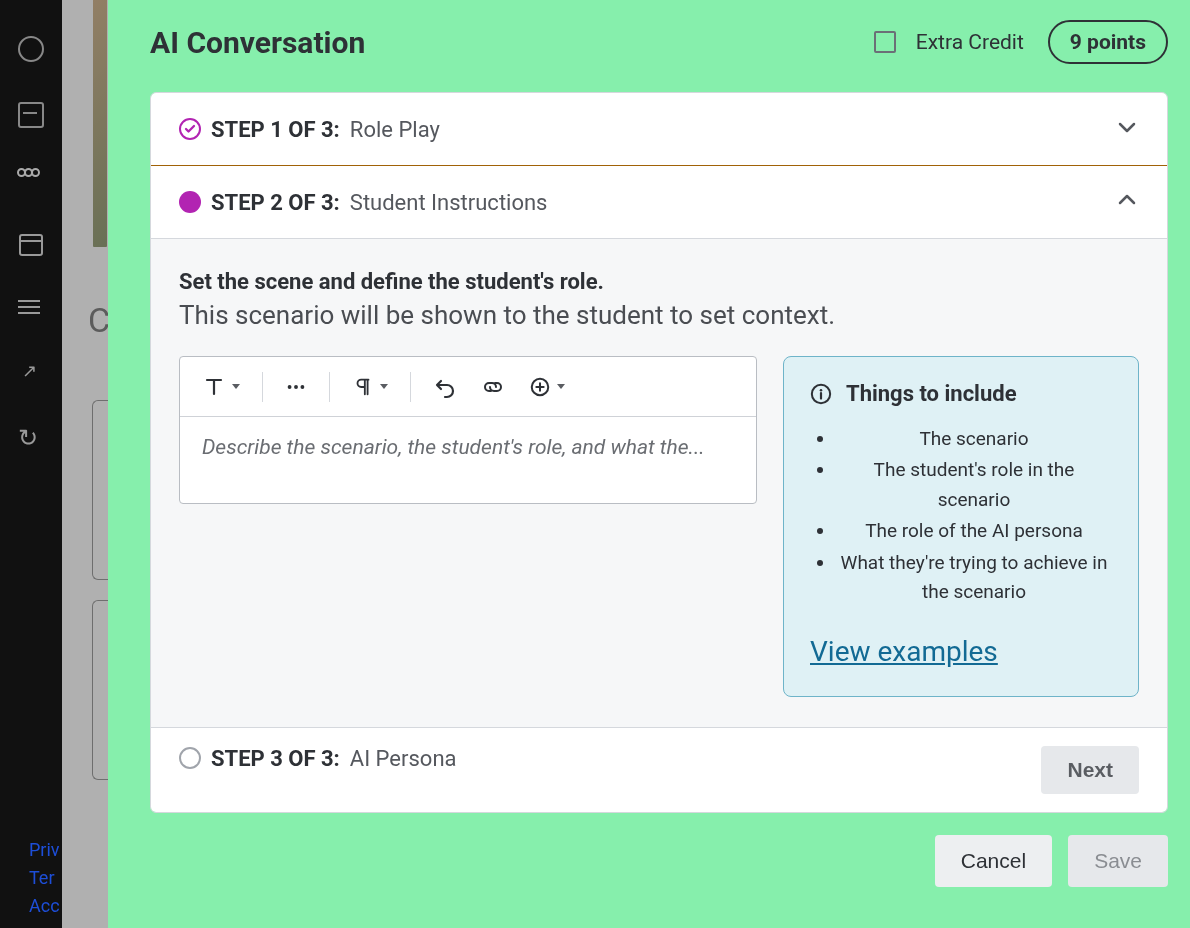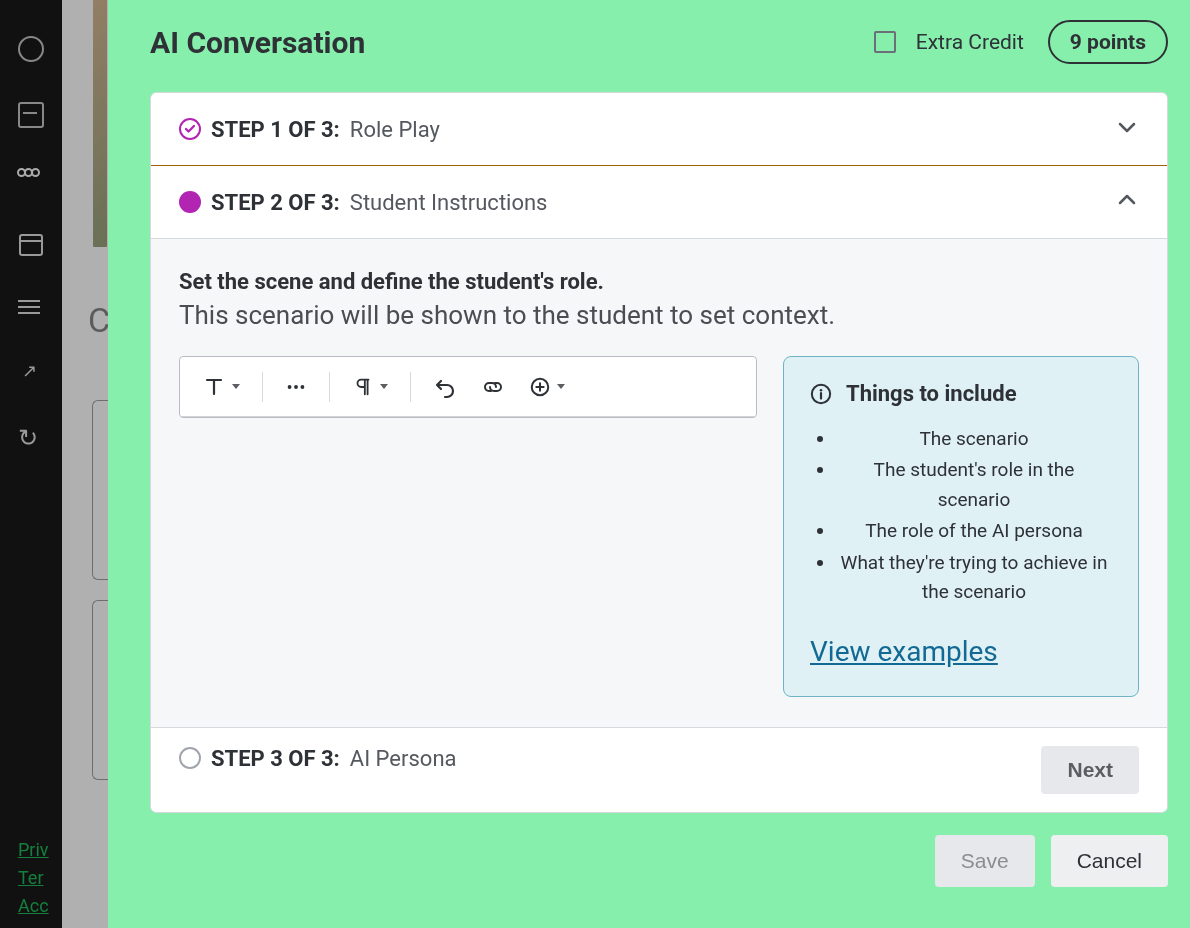--- a/index.html
+++ b/index.html
@@ -14,21 +14,21 @@
     .nav-square::after{content:"";position:absolute;left:3px;top:8px;width:14px;height:2px;background:#888;}
     .nav-peeps{display:flex;}
     .nav-peeps span{width:9px;height:9px;border:2px solid #aaa;border-radius:50%;display:block;margin:0 -1px;}
     .nav-cal{border:2px solid #999;width:24px;height:22px;border-radius:3px;position:relative;}
     .nav-cal::before{content:"";position:absolute;left:0;right:0;top:4px;height:2px;background:#999;}
     .nav-lines div{width:22px;height:2px;background:#999;margin:4px 0;}
     .nav-share{position:relative;width:22px;height:22px;}
     .nav-share::before{content:"↗";color:#999;font-size:18px;position:absolute;left:2px;top:-2px;}
     .nav-refresh::before{content:"↻";color:#999;font-size:24px;}
 
-    .bg-footer{position:absolute;left:18px;bottom:8px;color:#15803d;font-size:18px;line-height:28px;text-decoration:underline;}
+    .bg-footer{position:absolute;left:29px;bottom:8px;color:#1d4ed8;font-size:18px;line-height:28px;}
 
     .overlay{position:absolute;top:0;left:62px;right:0;bottom:0;background:rgba(80,80,80,0.45);}
     .bg-card-edge{position:absolute;left:92px;top:400px;width:16px;height:180px;border:1px solid #888;border-right:none;border-radius:6px 0 0 6px;background:#fff;}
     .bg-card-edge2{position:absolute;left:92px;top:600px;width:16px;height:180px;border:1px solid #888;border-right:none;border-radius:6px 0 0 6px;background:#fff;}
     .bg-letter{position:absolute;left:88px;top:300px;font-size:34px;color:#666;font-weight:400;}
     .bg-img{position:absolute;left:90px;top:-5px;width:20px;height:255px;background:linear-gradient(135deg,#c9a678,#7d8a5a);border-radius:0 0 4px 4px;border:3px solid #fff;}
 
     .modal{position:absolute;left:108px;top:0;right:0;bottom:0;background:#86efac;padding:20px 22px 30px 42px;overflow:auto;}
     .modal-header{display:flex;align-items:center;justify-content:space-between;margin-bottom:28px;}
     .modal-title{font-size:30px;font-weight:700;color:#2e3136;}
@@ -195,20 +195,23 @@
                     <path d="M9 12a4 4 0 004 4h3a4 4 0 000-8h-2M15 12a4 4 0 00-4-4H8a4 4 0 000 8h2" fill="none" stroke="#2e3136" stroke-width="2" stroke-linecap="round"></path>
                   </svg>
               </div>
               <div class="tb-btn">
                 <svg width="22" height="22" viewBox="0 0 24 24">
                     <circle cx="12" cy="12" r="9" fill="none" stroke="#2e3136" stroke-width="2.2"></circle>
                     <path d="M12 8v8M8 12h8" stroke="#2e3136" stroke-width="2.2" stroke-linecap="round"></path>
                   </svg>
                 <span class="tri"></span>
               </div>
+            </div>
+            <div class="editor-area">
+              <div class="placeholder">Describe the scenario, the student's role, and what the...</div>
             </div>
           </div>
 
           <div class="tips">
             <div class="tips-head">
               <svg width="22" height="22" viewBox="0 0 24 24">
                   <circle cx="12" cy="12" r="10" fill="none" stroke="#2e3136" stroke-width="2.2"></circle>
                   <circle cx="12" cy="8" r="1.4" fill="#2e3136"></circle>
                   <path d="M12 11v6" stroke="#2e3136" stroke-width="2.4" stroke-linecap="round"></path>
                 </svg>
@@ -230,17 +233,17 @@
           <span class="status status-pending"></span>
           <span class="step-label">STEP 3 OF 3:</span>
           <span class="step-title">AI Persona</span>
         </div>
         <button class="next-btn">Next</button>
       </div>
 
     </div>
 
     <div class="modal-footer">
+      <button class="btn btn-cancel">Cancel</button>
       <button class="btn btn-save">Save</button>
-      <button class="btn btn-cancel">Cancel</button>
     </div>
   </div>
 </div>
 
 </body></html>

